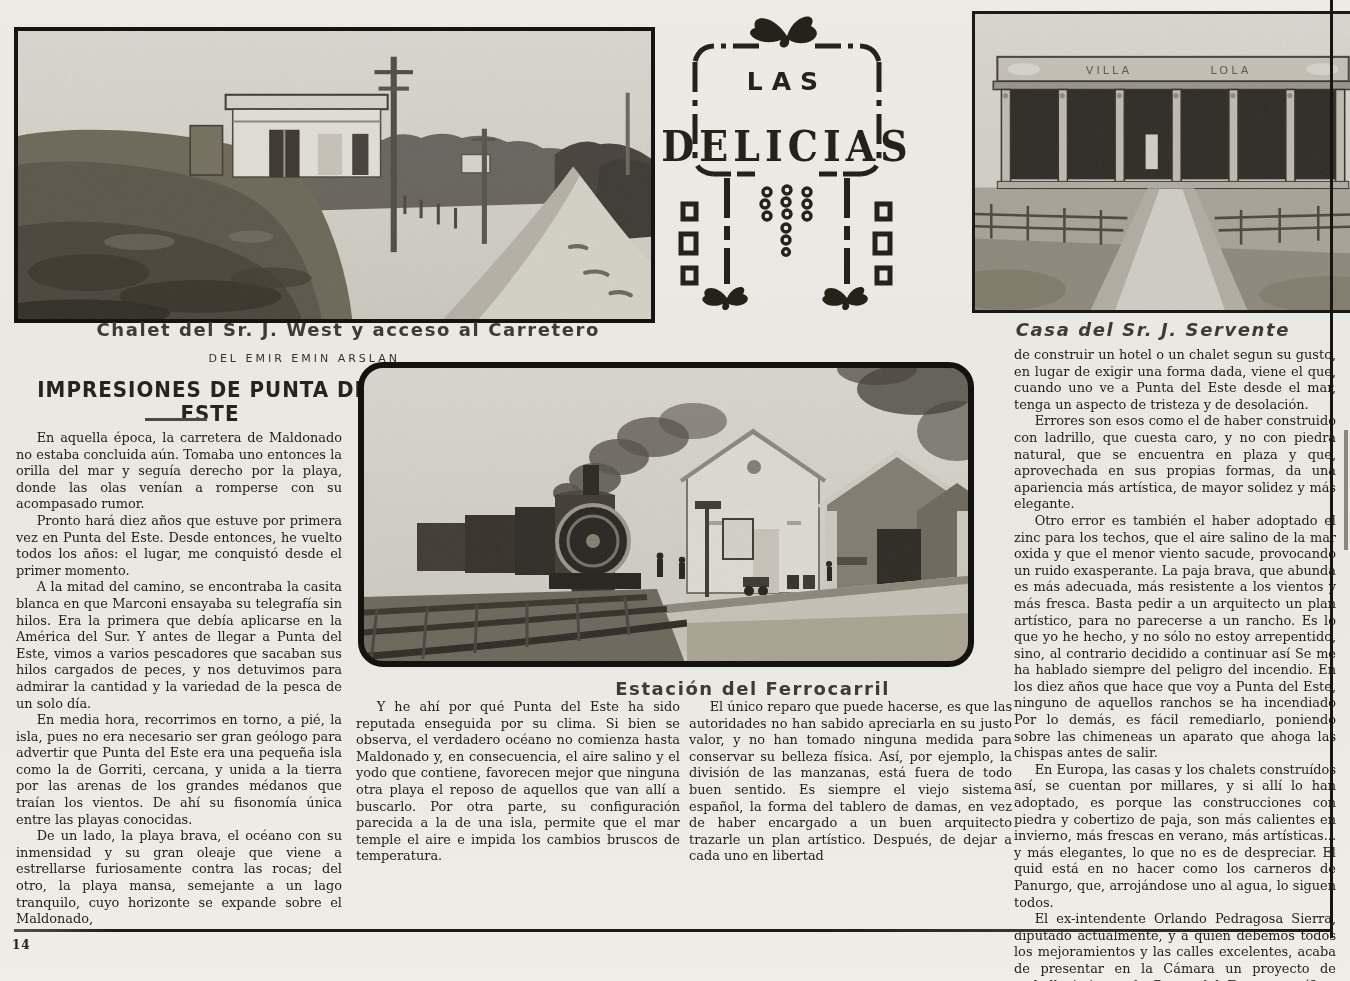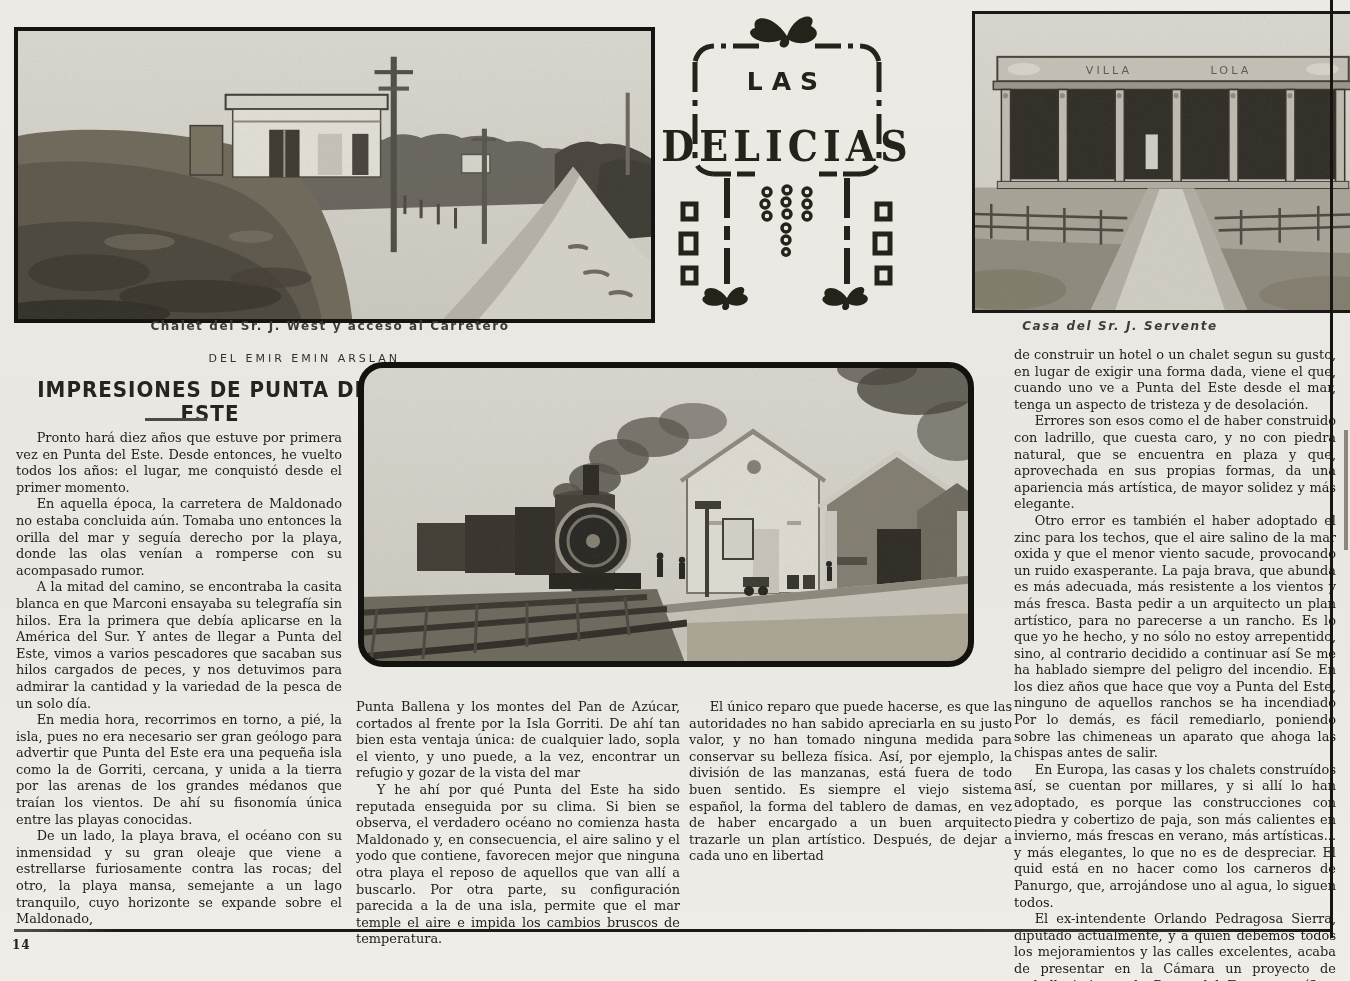--- a/index.html
+++ b/index.html
@@ -6,22 +6,22 @@
   .page{
     position:relative;width:1350px;height:981px;overflow:hidden;
     background:linear-gradient(180deg,#eceae4 0%,#e9e7e1 55%,#efede7 100%);
     font-family:"DejaVu Serif", serif;color:#1f1d1b;
   }
   .edge-line{position:absolute;left:1330px;top:0;width:3px;height:938px;background:#17150f;}
   .edge-dot{position:absolute;left:1344px;top:430px;width:4px;height:120px;background:#8b877d;}
   .photo{position:absolute;background:#d9d7d0;}
   .photo svg{display:block;width:100%;height:100%;}
   .caption{
-    position:absolute;text-align:center;font-family:"DejaVu Sans",sans-serif;
-    font-weight:700;font-size:12px;letter-spacing:1.6px;color:#3d3b36;
+    position:absolute;text-align:right;font-family:"DejaVu Sans",sans-serif;
+    font-weight:700;font-size:18px;letter-spacing:1.6px;color:#3d3b36;
   }
   .ornament{position:absolute;left:655px;top:6px;width:265px;height:315px;}
   .kicker{
     position:absolute;left:20px;top:352px;width:380px;text-align:right;
     font-family:"DejaVu Sans",sans-serif;font-size:11px;letter-spacing:3px;color:#34322d;
   }
   .art-title{
     position:absolute;left:0px;top:378px;width:420px;text-align:center;
     font-family:"DejaVu Sans",sans-serif;font-weight:700;font-size:20.5px;
     letter-spacing:1px;color:#26241f;transform:scaleX(.97);
@@ -224,22 +224,22 @@
       <rect x="0" y="0" width="384" height="290" filter="url(#grain)" opacity=".35"></rect>
     </svg>
   </div>
   <div class="caption" style="left:950px;top:319px;width:340px;font-style:italic;">Casa del Sr. J. Servente</div>
 
   <div class="kicker">DEL EMIR EMIN ARSLAN</div>
   <div class="art-title">IMPRESIONES DE PUNTA DEL ESTE</div>
   <div class="title-rule"></div>
 
   <div class="col col1">
+    <p class="ind">En aquella época, la carretera de Maldonado no estaba concluida aún. Tomaba uno entonces la orilla del mar y seguía derecho por la playa, donde las olas venían a romperse con su acompasado rumor.</p>
     <p class="ind">Pronto hará diez años que estuve por primera vez en Punta del Este. Desde entonces, he vuelto todos los años: el lugar, me conquistó desde el primer momento.</p>
-    <p class="ind">En aquella época, la carretera de Maldonado no estaba concluida aún. Tomaba uno entonces la orilla del mar y seguía derecho por la playa, donde las olas venían a romperse con su acompasado rumor.</p>
     <p class="ind">A la mitad del camino, se encontraba la casita blanca en que Marconi ensayaba su telegrafía sin hilos. Era la primera que debía aplicarse en la América del Sur. Y antes de llegar a Punta del Este, vimos a varios pescadores que sacaban sus hilos cargados de peces, y nos detuvimos para admirar la cantidad y la variedad de la pesca de un solo día.</p>
     <p class="ind">En media hora, recorrimos en torno, a pié, la isla, pues no era necesario ser gran geólogo para advertir que Punta del Este era una pequeña isla como la de Gorriti, cercana, y unida a la tierra por las arenas de los grandes médanos que traían los vientos. De ahí su fisonomía única entre las playas conocidas.</p>
     <p class="ind">De un lado, la playa brava, el océano con su inmensidad y su gran oleaje que viene a estrellarse furiosamente contra las rocas; del otro, la playa mansa, semejante a un lago tranquilo, cuyo horizonte se expande sobre el Maldonado,</p>
   </div>
 
   <div class="photo" style="left:357px;top:361px;width:618px;height:307px;background:transparent;">
     <svg viewBox="0 0 618 307" preserveAspectRatio="none">
       <clipPath id="rc">
           <rect x="4" y="4" width="610" height="299" rx="22"></rect>
         </clipPath>
@@ -319,23 +319,23 @@
             <line x1="170" y1="242" x2="170" y2="286"></line>
           <line x1="220" y1="238" x2="222" y2="280"></line>
             <line x1="268" y1="236" x2="272" y2="274"></line>
         </g>
         <path d="M330,262 L618,252 L618,307 L330,307 Z" fill="#aca796"></path>
         <rect x="0" y="0" width="618" height="307" filter="url(#grain)" opacity=".35"></rect>
       </g>
       <rect x="4" y="4" width="610" height="299" rx="22" fill="none" stroke="#14120e" stroke-width="6"></rect>
     </svg>
   </div>
+  <div class="caption" style="left:440px;top:678px;width:450px;">Estación del Ferrocarril</div>
 
   <div class="col col2">
-    <p>Punta Ballena y los montes del Pan de Azúcar, cortados al frente por la Isla Gorriti. De ahí tan bien esta ventaja única: de cualquier lado, sopla el viento, y uno puede, a la vez, encontrar un refugio y gozar de la vista del mar</p>
     <p class="ind">Y he ahí por qué Punta del Este ha sido reputada enseguida por su clima. Si bien se observa, el verdadero océano no comienza hasta Maldonado y, en consecuencia, el aire salino y el yodo que contiene, favorecen mejor que ninguna otra playa el reposo de aquellos que van allí a buscarlo. Por otra parte, su configuración parecida a la de una isla, permite que el mar temple el aire e impida los cambios bruscos de temperatura.</p>
   </div>
 
   <div class="col col3">
     <p class="ind">El único reparo que puede hacerse, es que las autoridades no han sabido apreciarla en su justo valor, y no han tomado ninguna medida para conservar su belleza física. Así, por ejemplo, la división de las manzanas, está fuera de todo buen sentido. Es siempre el viejo sistema español, la forma del tablero de damas, en vez de haber encargado a un buen arquitecto trazarle un plan artístico. Después, de dejar a cada uno en libertad</p>
   </div>
 
   <div class="col col4">
     <p>de construir un hotel o un chalet segun su gusto, en lugar de exigir una forma dada, viene el que, cuando uno ve a Punta del Este desde el mar, tenga un aspecto de tristeza y de desolación.</p>
     <p class="ind">Errores son esos como el de haber construido con ladrillo, que cuesta caro, y no con piedra natural, que se encuentra en plaza y que, aprovechada en sus propias formas, da una apariencia más artística, de mayor solidez y más elegante.</p>

